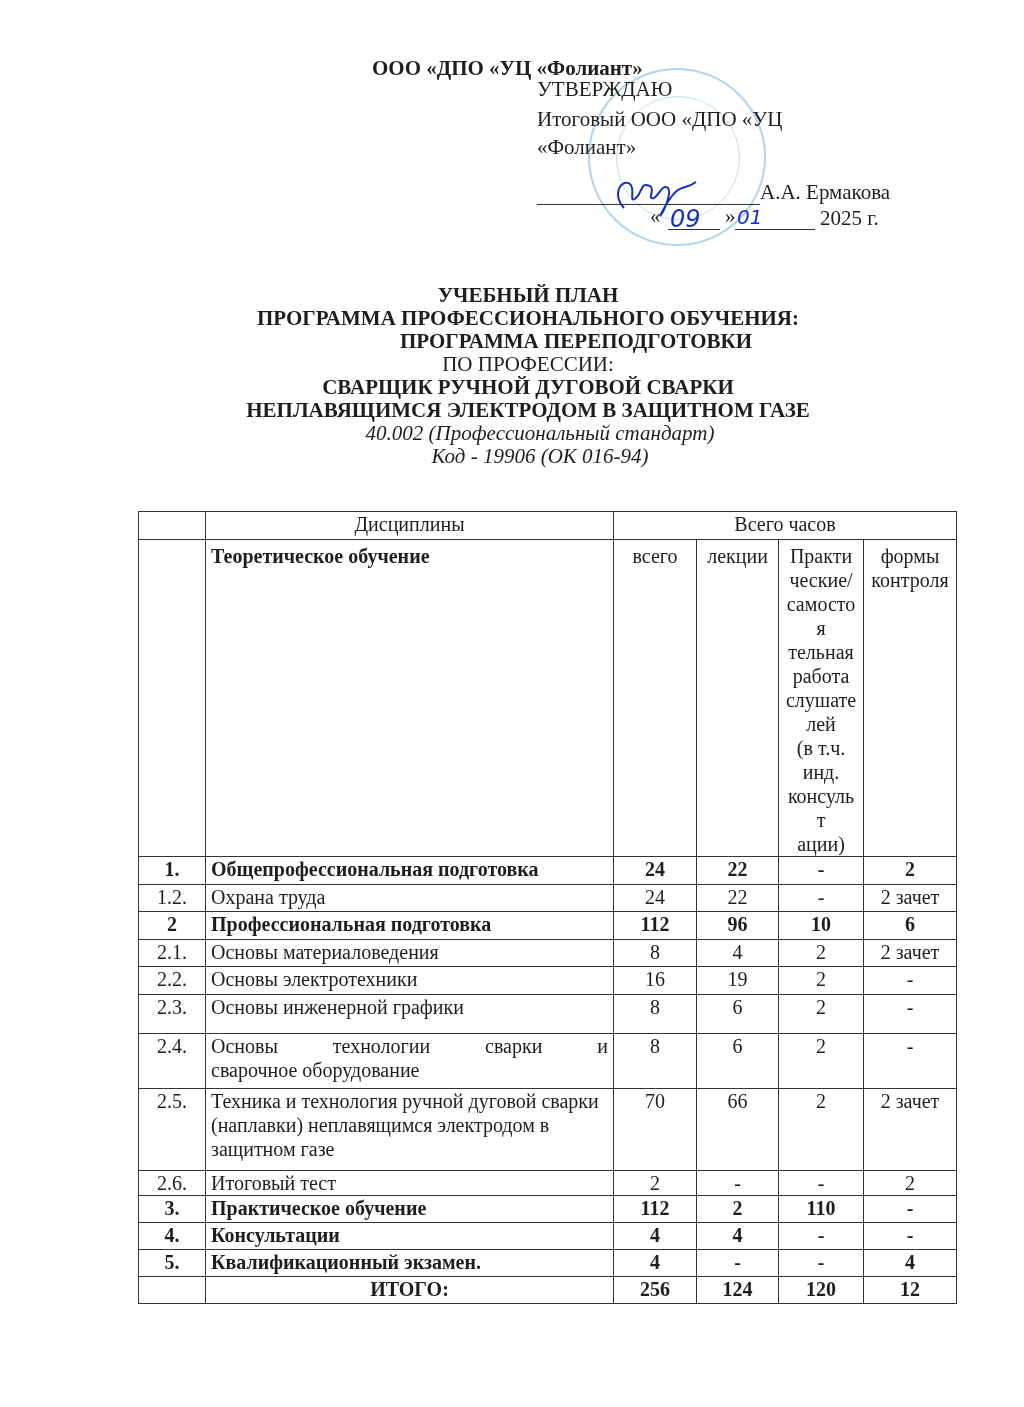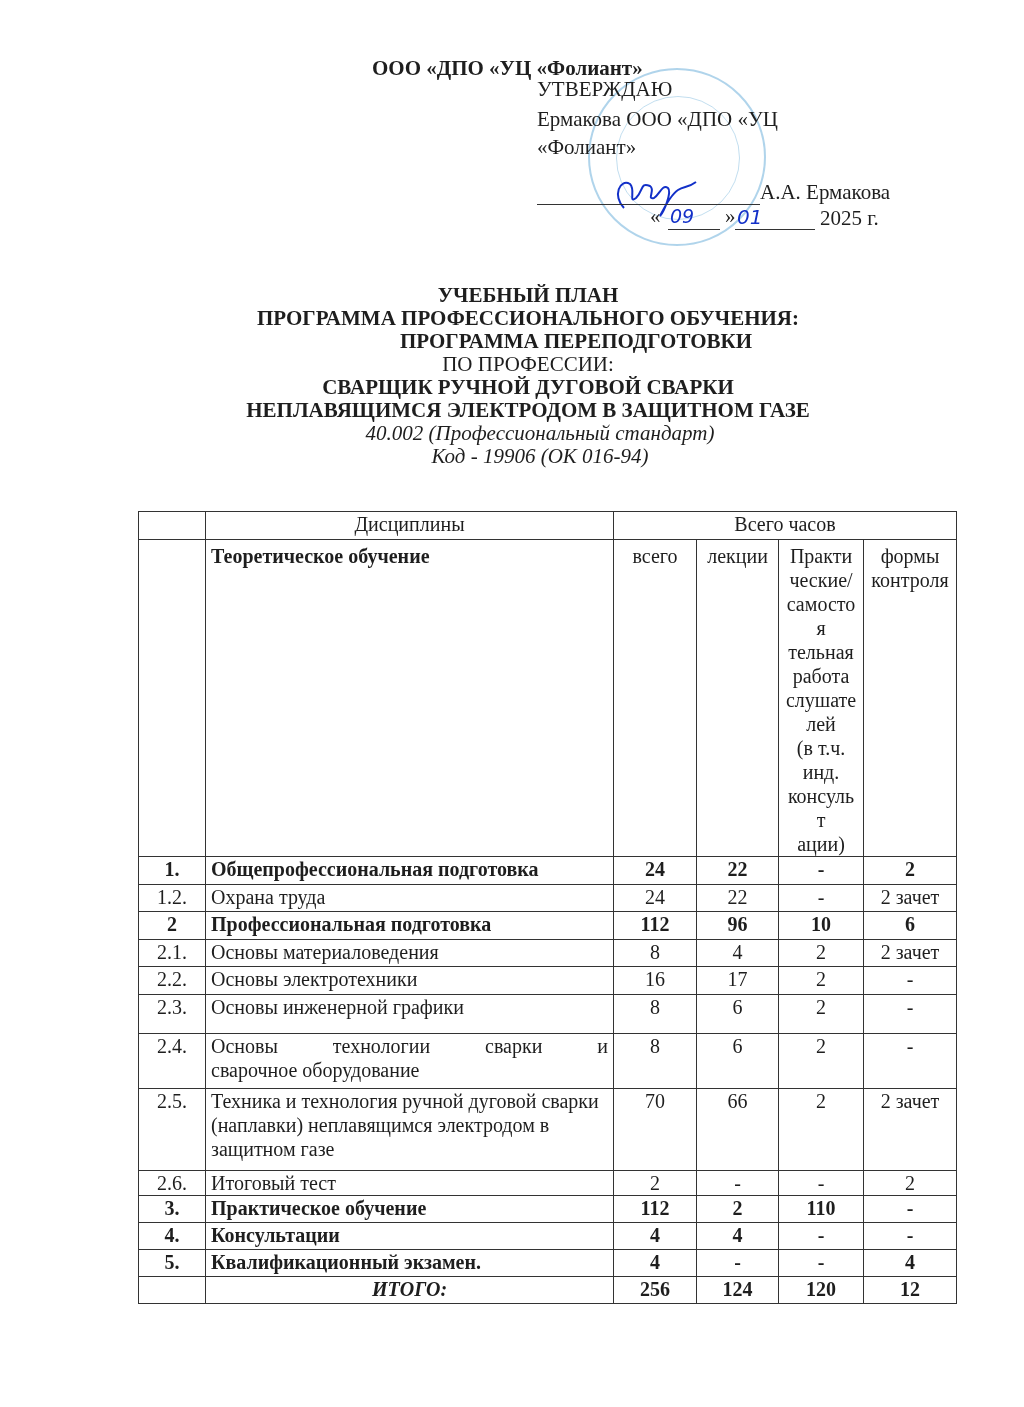--- a/index.html
+++ b/index.html
@@ -12,21 +12,21 @@
   .a2 { top:107px; }
   .a3 { top:135px; }
   .signline { left:537px; top:204px; width:223px; border-top:1.5px solid #333; }
   .signer { left:760px; top:180px; font-size:21px; }
   .datebox { left:650px; top:204px; font-size:21px; }
   .dateline1 { left:668px; top:229px; width:52px; border-top:1.5px solid #333; }
   .dateline2 { left:735px; top:229px; width:80px; border-top:1.5px solid #333; }
   .datequote { font-size:21px; }
   .year { left:820px; top:206px; font-size:21px; }
   .hw { color:#1230c8; font-family:"DejaVu Sans", sans-serif; font-style:italic; }
-  .hw-day { left:670px; top:205px; font-size:19px; }
+  .hw-day { left:670px; top:205px; font-size:24px; }
   .hw-month { left:737px; top:205px; font-size:20px; }
   .stamp { left:588px; top:68px; width:178px; height:178px; border-radius:50%;
            border:2px solid rgba(80,160,210,0.45); box-sizing:border-box; }
   .stamp-inner { position:absolute; left:26px; top:26px; width:122px; height:122px; border-radius:50%;
                  border:1.5px solid rgba(80,160,210,0.35); }
   .signature { left:606px; top:168px; }
   .title-block { left:16px; width:1024px; text-align:center; position:absolute; }
   .t { font-size:21px; line-height:23px; }
   .tb { font-weight:bold; }
   .ti { font-style:italic;padding-left:12px; }
@@ -37,32 +37,32 @@
   .c1 { width:397px; }
   .c2 { width:72px; text-align:center; }
   .c3 { width:71px; text-align:center; }
   .c4 { width:74px; text-align:center; }
   .c5 { width:82px; text-align:center; }
   .hdr td { font-size:15px; line-height:20px; text-align:center; padding-top:2px; }
   .sub td { font-size:14px; line-height:19px; }
   .sub td.theory { font-size:20px; font-weight:bold; text-align:left; padding-top:4px; }
   tr.bold td { font-weight:bold; }
   .just { text-align:justify; text-align-last:justify; }
-  .center { text-align:center !important;font-style:italic; }
+  .center { text-align:center !important; }
 </style>
 </head>
 <body>
 
 <div class="abs stamp">
   <div class="stamp-inner"></div>
 </div>
 
 <div class="abs org">ООО «ДПО «УЦ «Фолиант»</div>
 <div class="abs appr a1">УТВЕРЖДАЮ</div>
-<div class="abs appr a2">Ермакова ООО «ДПО «УЦ</div>
+<div class="abs appr a2">Итоговый ООО «ДПО «УЦ</div>
 <div class="abs appr a3">«Фолиант»</div>
 
 <svg class="abs signature" width="100" height="52">
   <path d="M18 40 C 6 28, 14 10, 24 16 C 30 22, 22 36, 30 30 C 38 22, 34 14, 44 18 C 50 22, 40 32, 48 30 C 54 26, 56 16, 62 20 C 66 24, 58 44, 54 48 C 60 36, 66 26, 72 22 C 78 18, 82 20, 90 14" stroke="#1230c8" stroke-width="2" fill="none"></path>
 </svg>
 
 <div class="abs signline"></div>
 <div class="abs signer">А.А. Ермакова</div>
 
 <div class="abs datebox">
@@ -132,21 +132,21 @@
         <td class="c1" style="white-space: normal;">Основы материаловедения</td>
         <td class="c2">8</td>
         <td class="c3">4</td>
         <td class="c4">2</td>
         <td class="c5">2 зачет</td>
       </tr>
       <tr style="height: 28px;">
         <td class="c0">2.2.</td>
         <td class="c1" style="white-space: normal;">Основы электротехники</td>
         <td class="c2">16</td>
-        <td class="c3">17</td>
+        <td class="c3">19</td>
         <td class="c4">2</td>
         <td class="c5">-</td>
       </tr>
       <tr style="height: 39px;">
         <td class="c0">2.3.</td>
         <td class="c1" style="white-space: normal;">Основы инженерной графики</td>
         <td class="c2">8</td>
         <td class="c3">6</td>
         <td class="c4">2</td>
         <td class="c5">-</td>

